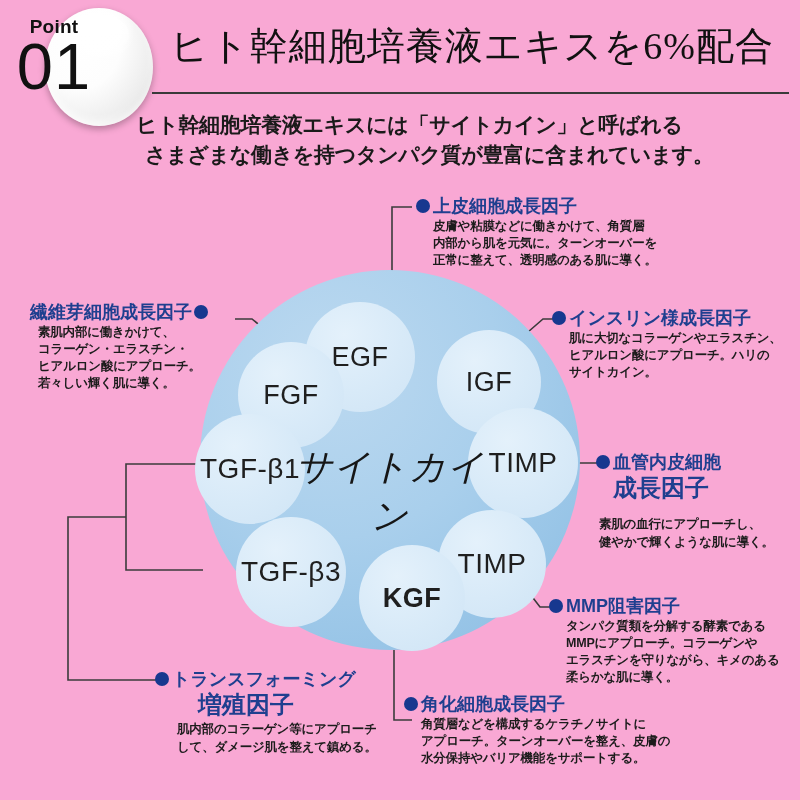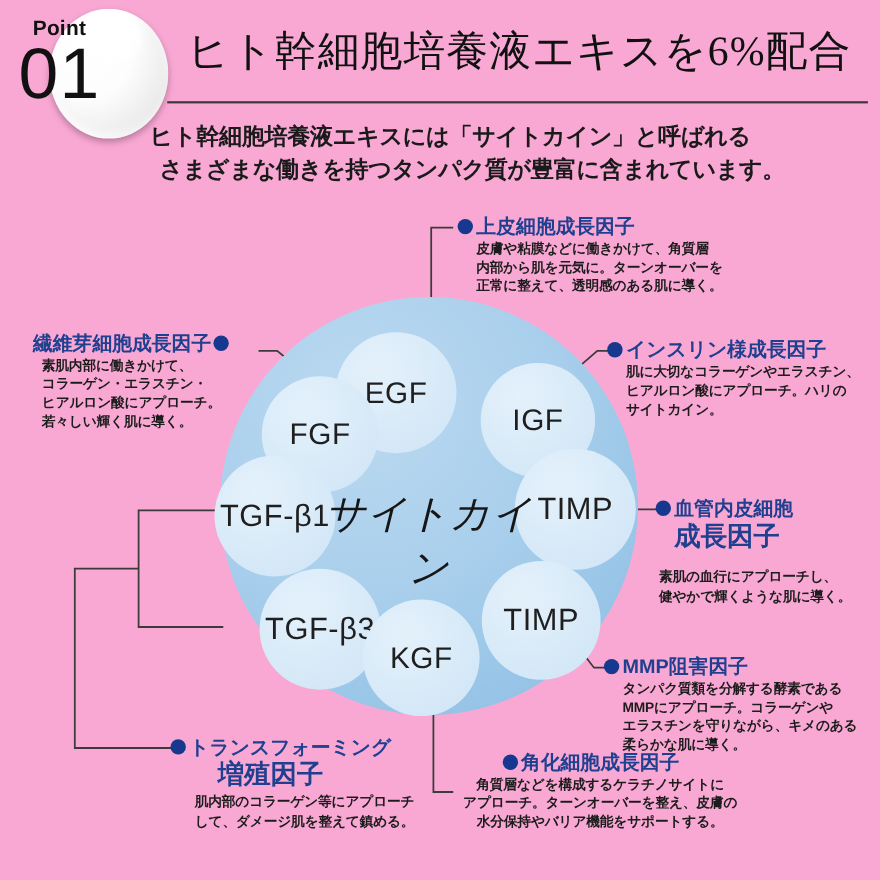--- a/index.html
+++ b/index.html
@@ -236,21 +236,21 @@
     </div>
 
     <div class="bubble small-text" style="left:236px; top:337px; width:110px; height:110px;">
       <span>TGF-β3</span>
     </div>
 
     <div class="bubble small-text" style="left:438px; top:330px; width:108px; height:108px;">
       <span>TIMP</span>
     </div>
 
-    <div class="bubble" style="left:330px; top:365px; width:106px; height:106px;">
+    <div class="bubble" style="left:359px; top:365px; width:106px; height:106px;font-weight:bold;">
       <span>KGF</span>
     </div>
 
     <div class="center-label">サイトカイン</div>
 
     <div class="callout indent" style="left:416px; top:16px;">
       <div class="c-title">
         <span class="dot"></span><span>上皮細胞成長因子</span>
       </div>
       <div class="c-body">
@@ -299,21 +299,21 @@
         <span class="dot"></span><span>MMP阻害因子</span>
       </div>
       <div class="c-body">
         <div>タンパク質類を分解する酵素である</div>
         <div>MMPにアプローチ。コラーゲンや</div>
         <div>エラスチンを守りながら、キメのある</div>
         <div>柔らかな肌に導く。</div>
       </div>
     </div>
 
-    <div class="callout indent" style="left:404px; top:503px;text-align:center;">
+    <div class="callout indent" style="left:404px; top:514px;">
       <div class="c-title">
         <span class="dot"></span><span>角化細胞成長因子</span>
       </div>
       <div class="c-body">
         <div>角質層などを構成するケラチノサイトに</div>
         <div>アプローチ。ターンオーバーを整え、皮膚の</div>
         <div>水分保持やバリア機能をサポートする。</div>
       </div>
     </div>
 

